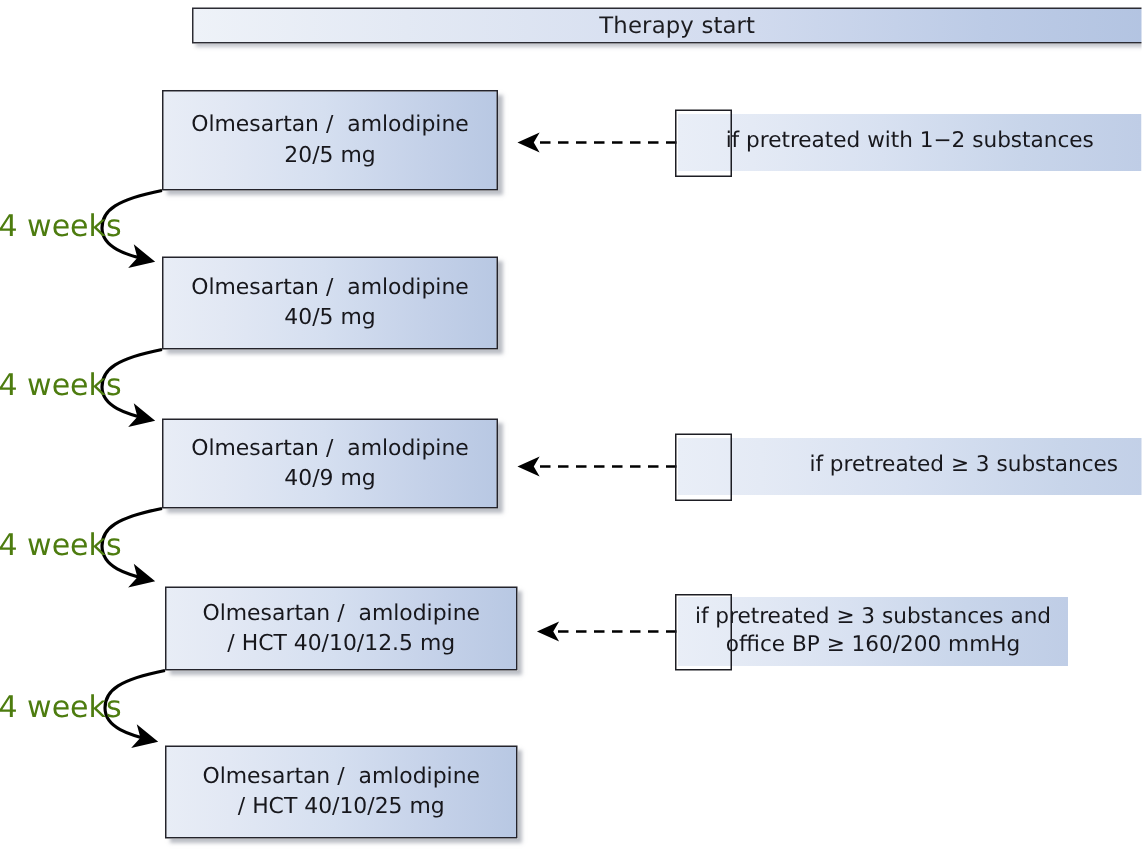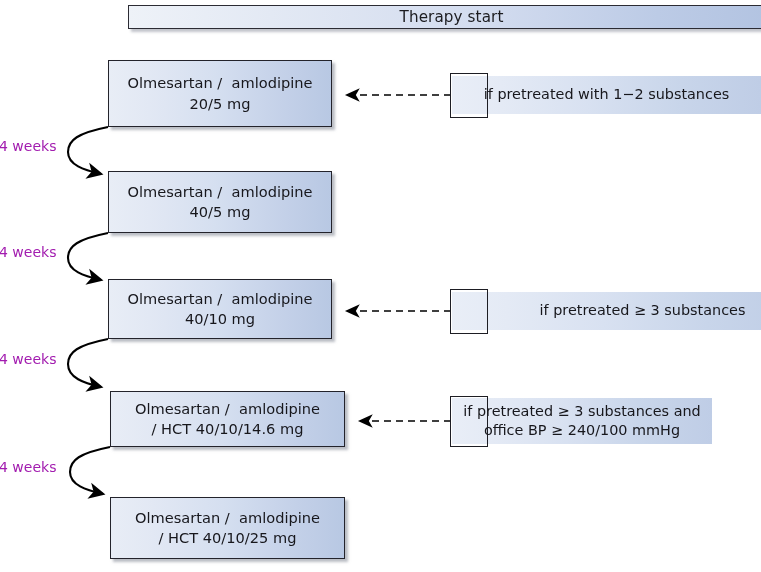--- a/index.html
+++ b/index.html
@@ -93,22 +93,22 @@
   .annot-bracket {
     position: absolute;
     box-sizing: border-box;
     border: 1.6px solid #1d1d23;
     background: transparent;
   }
 
   
   .interval-label {
     position: absolute;
-    font-size: 14px;
-    color: #a21caf;
+    font-size: 20px;
+    color: #4d7c0f;
     white-space: nowrap;
   }
 </style>
 </head>
 <body>
 
 <div id="canvas">
 
   <svg id="connectors" viewBox="0 0 761 572" width="761" height="572" xmlns="http://www.w3.org/2000/svg">
     <defs>
@@ -153,26 +153,26 @@
     <span class="line">20/5 mg</span>
   </div>
 
   <div class="step-box" style="left:108px; top:171px; width:224px; height:62px;">
     <span class="line">Olmesartan /  amlodipine</span>
     <span class="line">40/5 mg</span>
   </div>
 
   <div class="step-box" style="left:108px; top:279px; width:224px; height:60px;">
     <span class="line">Olmesartan /  amlodipine</span>
-    <span class="line">40/10 mg</span>
+    <span class="line">40/9 mg</span>
   </div>
 
   <div class="step-box" style="left:110px; top:391px; width:235px; height:56px;">
     <span class="line">Olmesartan /  amlodipine</span>
-    <span class="line">/ HCT 40/10/14.6 mg</span>
+    <span class="line">/ HCT 40/10/12.5 mg</span>
   </div>
 
   <div class="step-box" style="left:110px; top:497px; width:235px; height:62px;">
     <span class="line">Olmesartan /  amlodipine</span>
     <span class="line">/ HCT 40/10/25 mg</span>
   </div>
 
   <div class="interval-label" style="left:-1px; top:138px;">4 weeks</div>
   <div class="interval-label" style="left:-1px; top:244px;">4 weeks</div>
   <div class="interval-label" style="left:-1px; top:351px;">4 weeks</div>
@@ -183,17 +183,17 @@
   </div>
   <div class="annot-bracket" style="left:450px; top:73px; width:38px; height:45px;"></div>
 
   <div class="annot" style="left:452px; top:292px; width:309px;padding-left:36px;">
     <span class="line">if pretreated ≥ 3 substances</span>
   </div>
   <div class="annot-bracket" style="left:450px; top:289px; width:38px; height:45px;"></div>
 
   <div class="annot tall" style="left:452px; top:398px; width:260px;">
     <span class="line">if pretreated ≥ 3 substances and</span>
-    <span class="line">office BP ≥ 240/100 mmHg</span>
+    <span class="line">office BP ≥ 160/200 mmHg</span>
   </div>
   <div class="annot-bracket" style="left:450px; top:396px; width:38px; height:51px;"></div>
 
 </div>
 
 </body></html>

